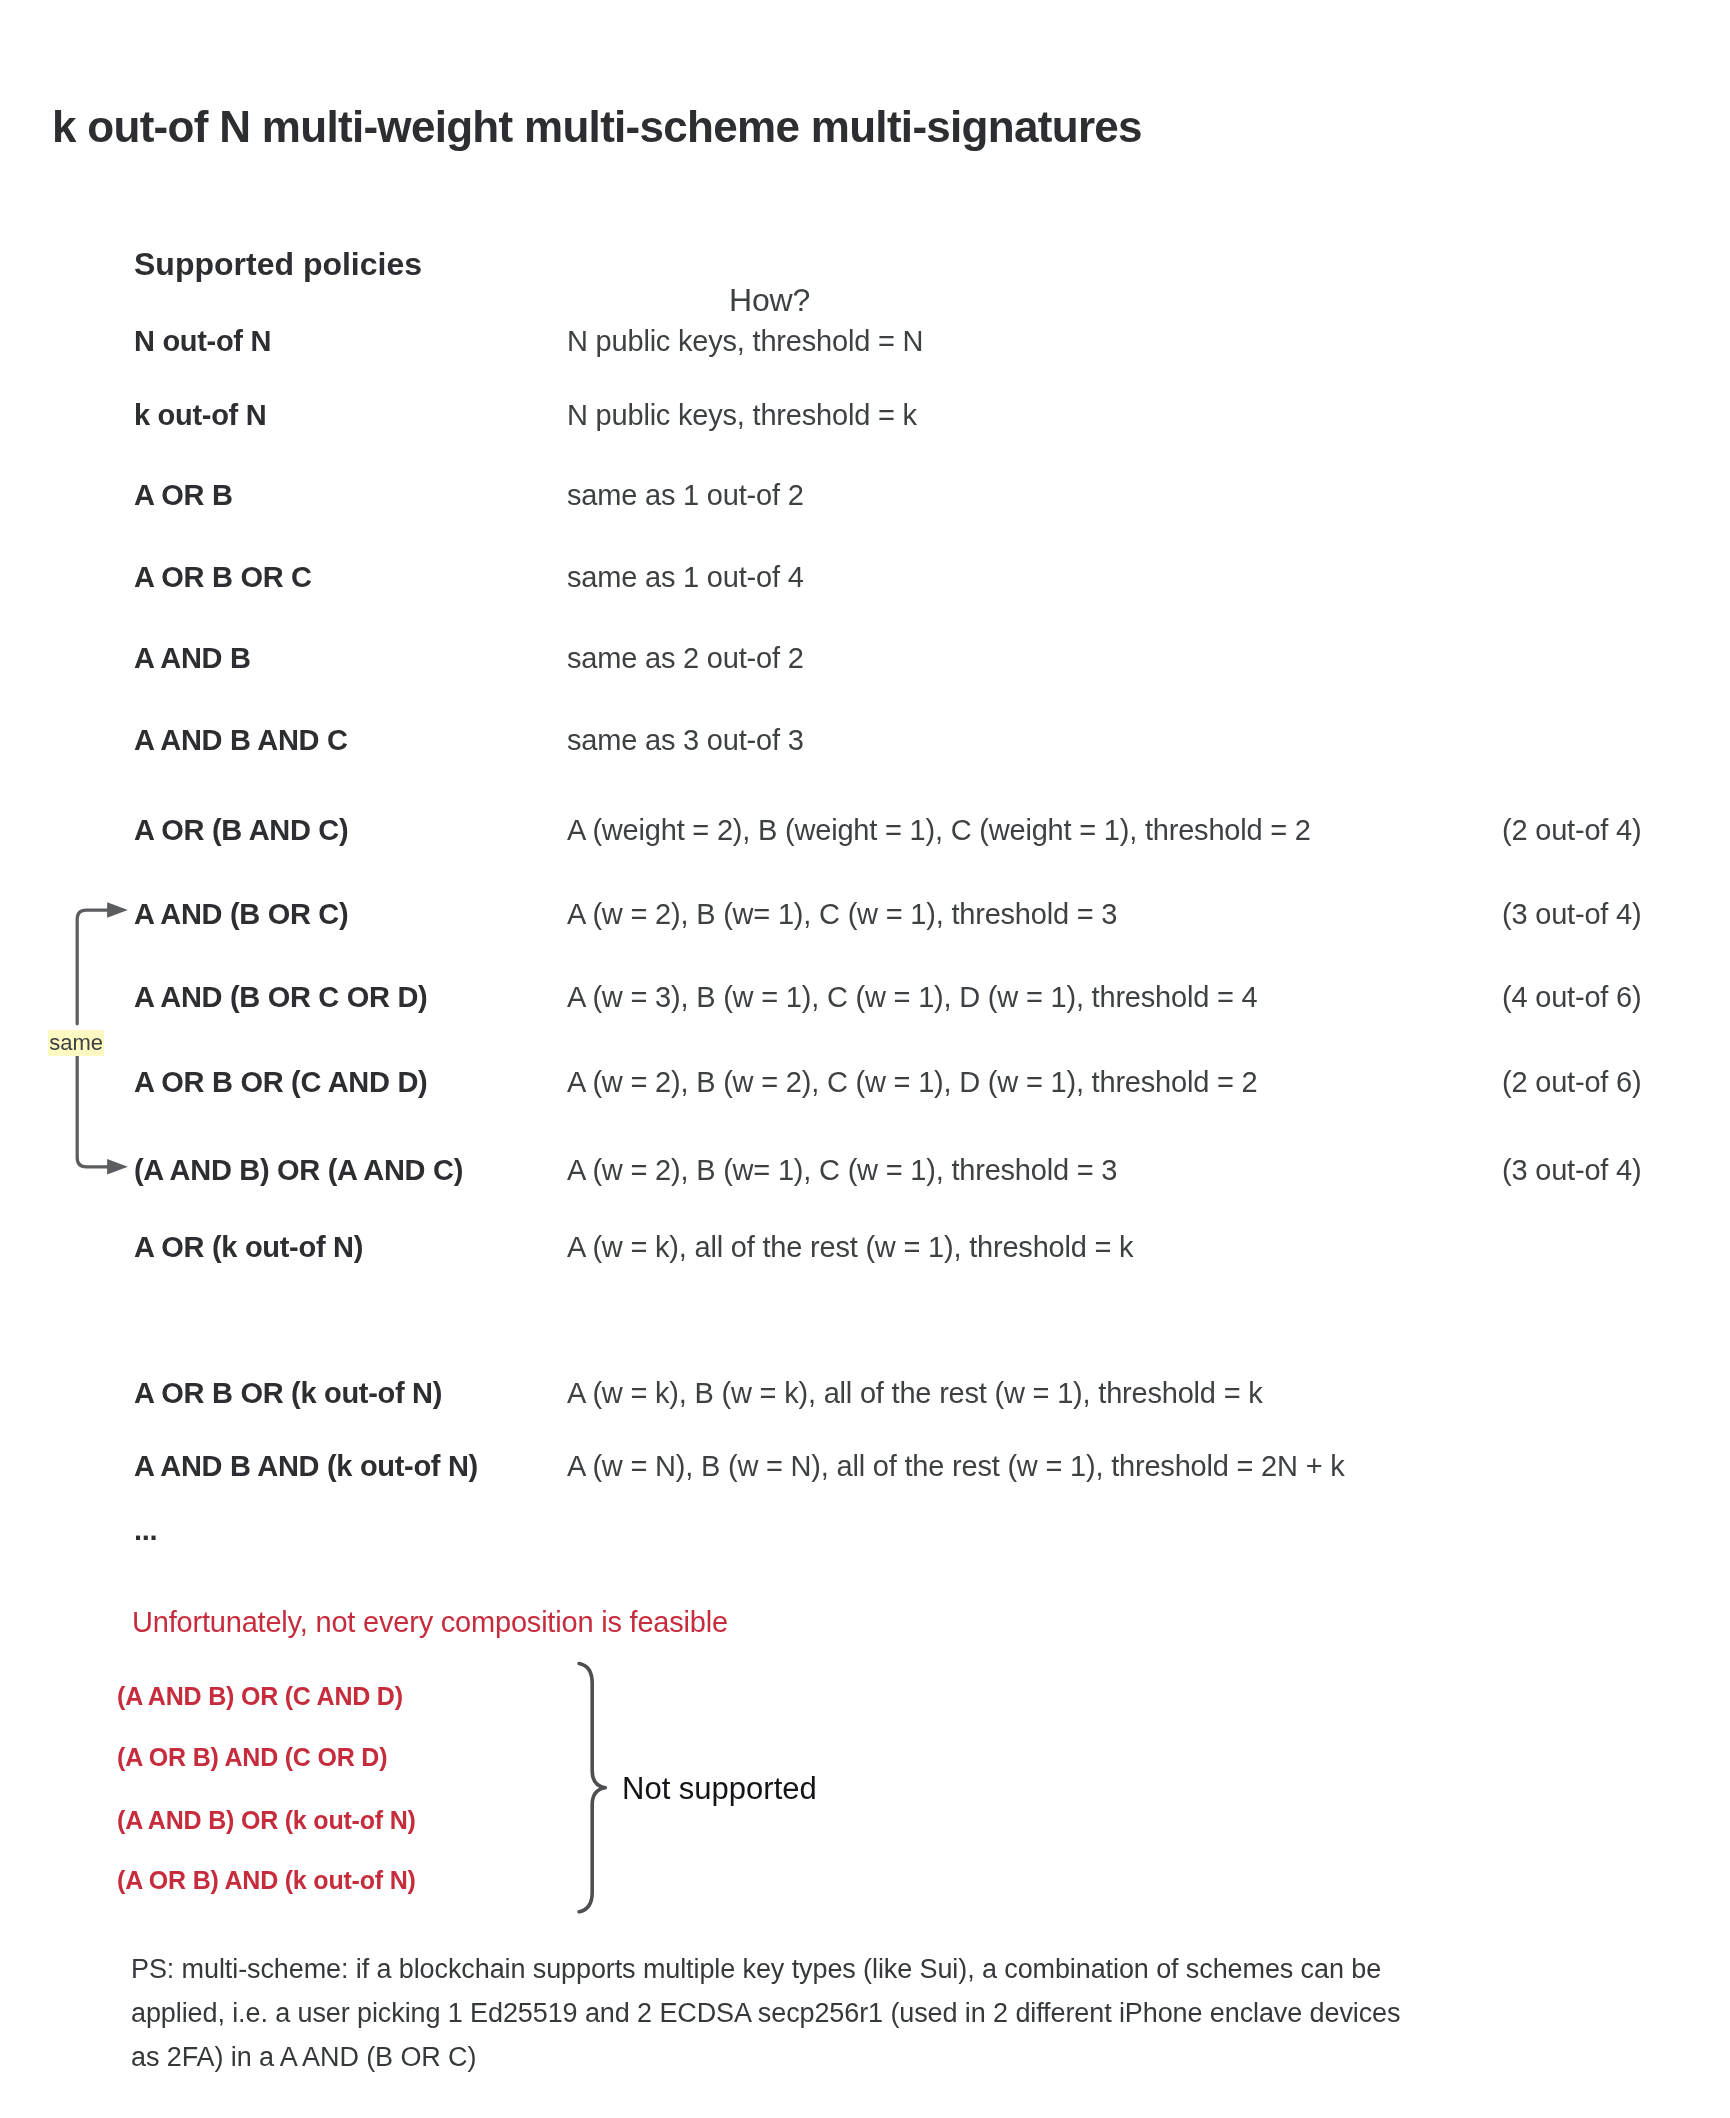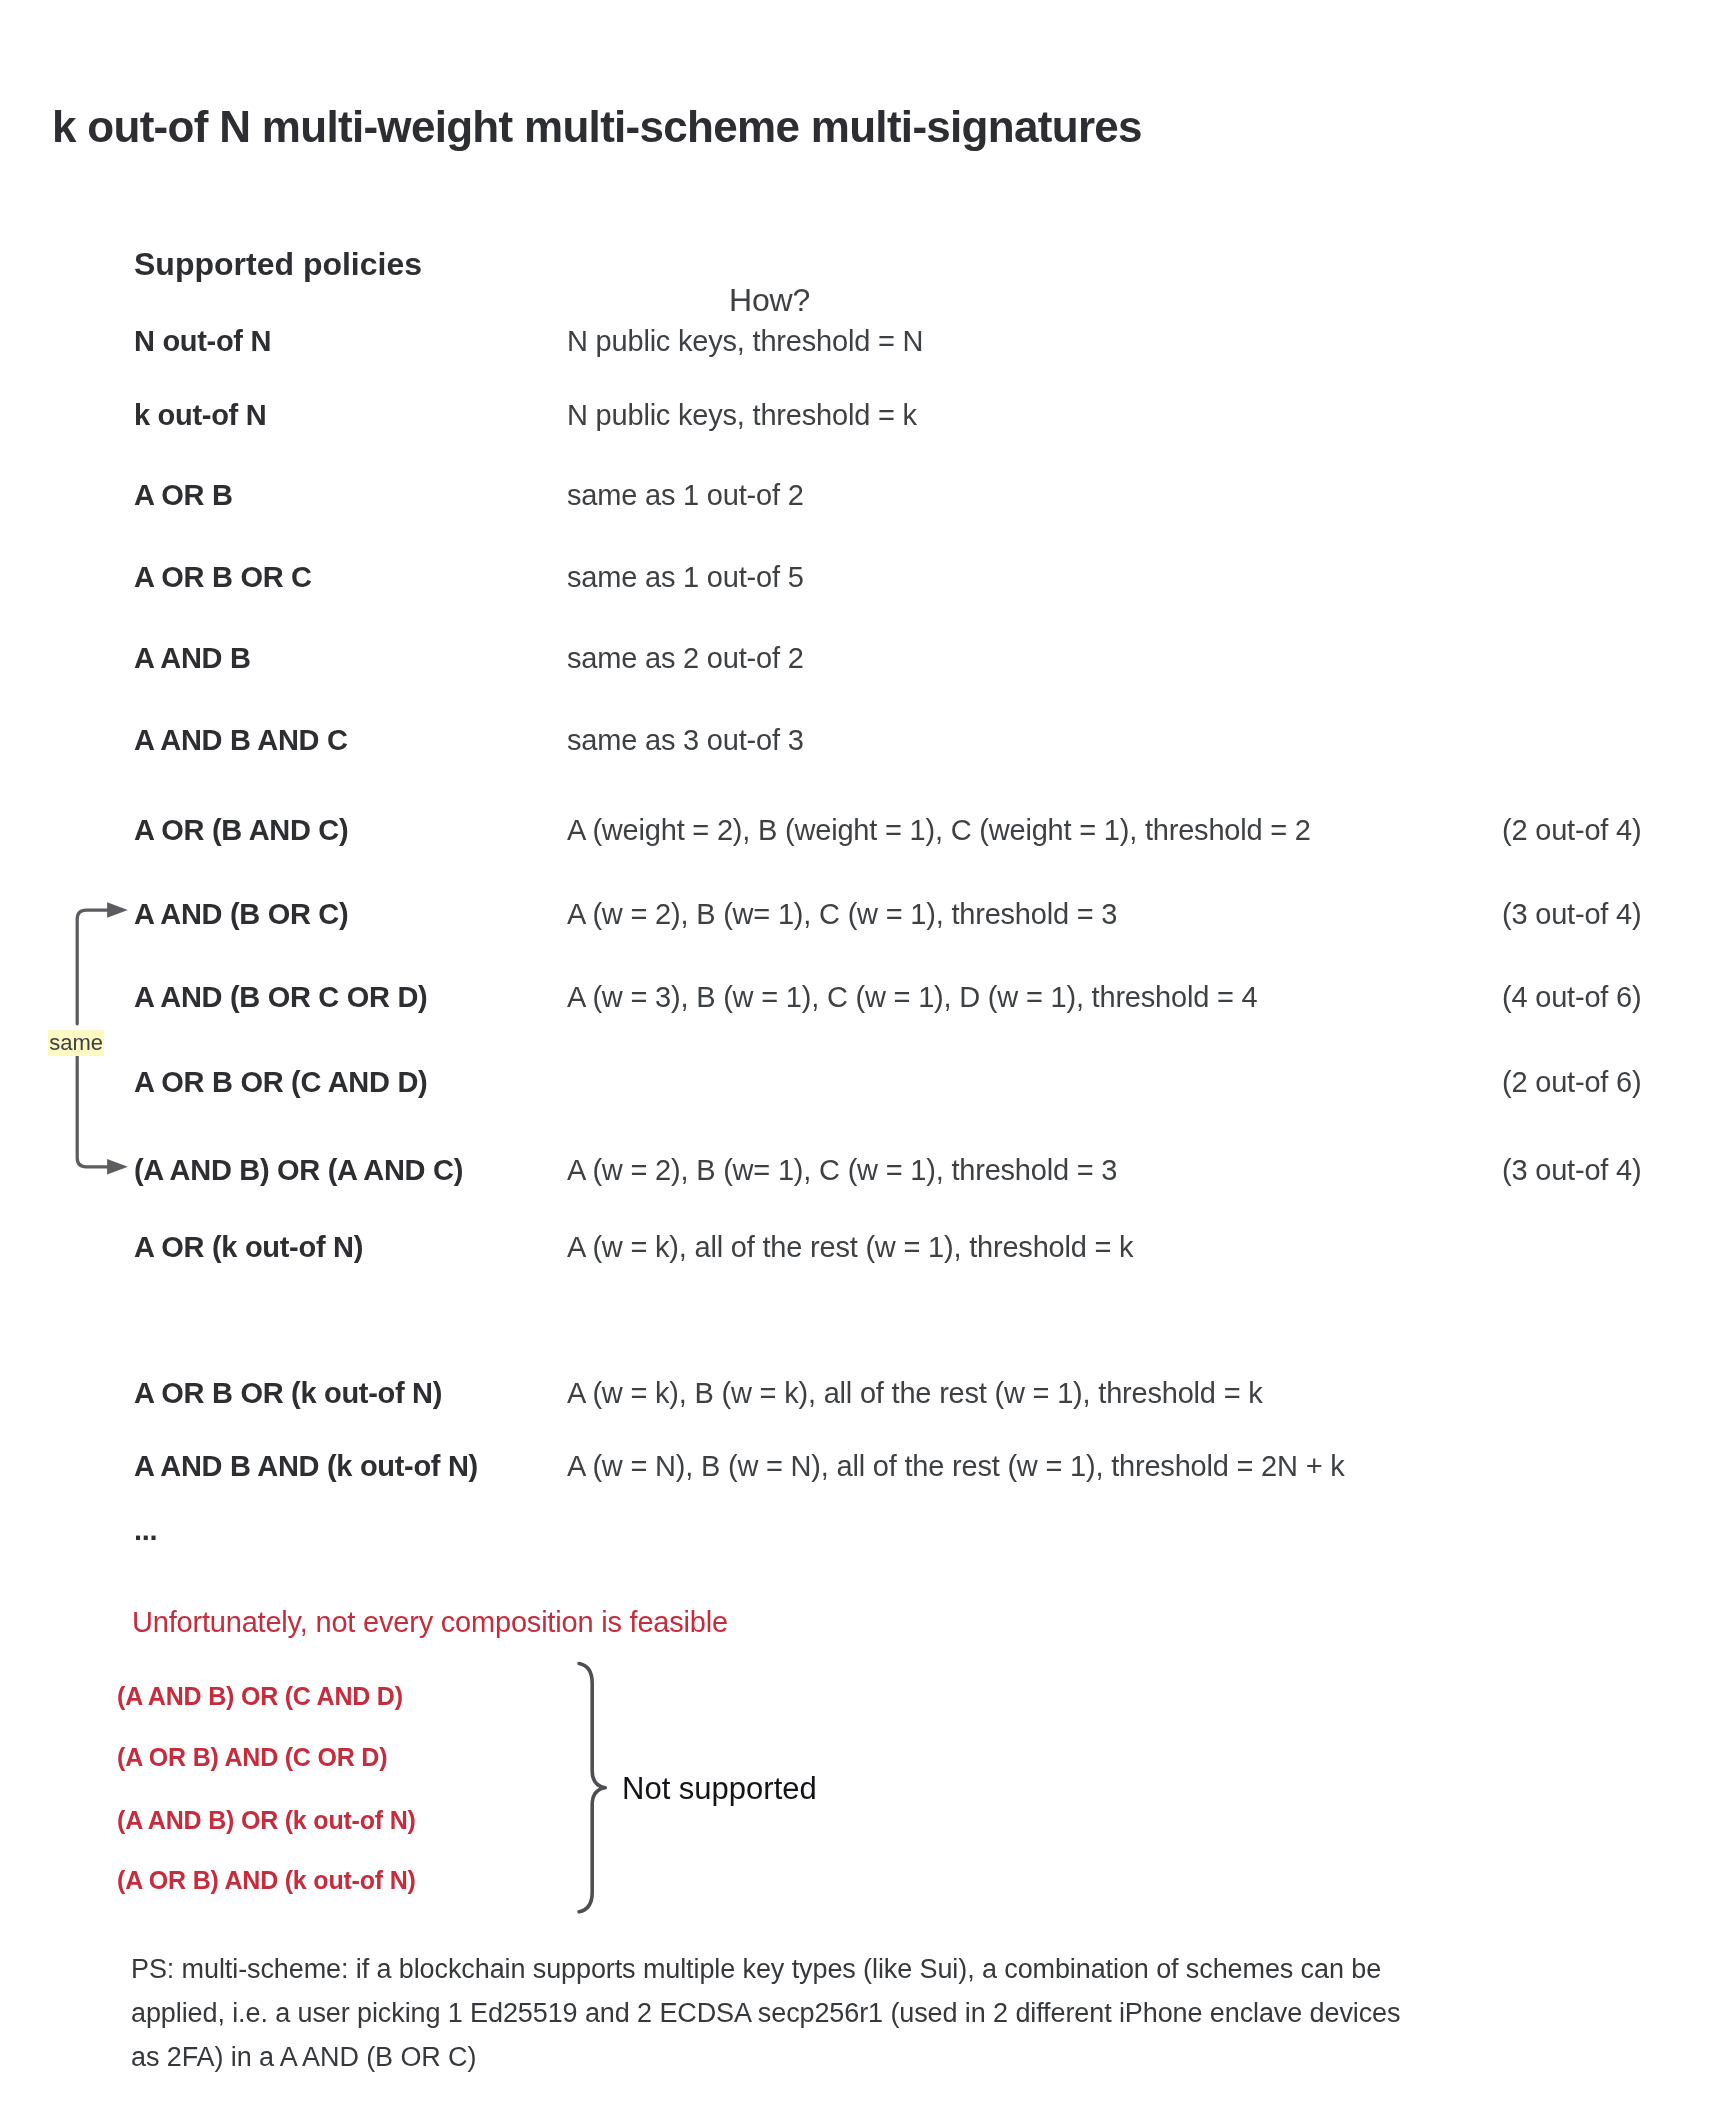--- a/index.html
+++ b/index.html
@@ -86,21 +86,21 @@
     <span class="how">N public keys, threshold = k</span>
     <span class="note"></span>
   </div>
   <div class="row" style="top:476px">
     <span class="policy">A OR B</span>
     <span class="how">same as 1 out-of 2</span>
     <span class="note"></span>
   </div>
   <div class="row" style="top:558px">
     <span class="policy">A OR B OR C</span>
-    <span class="how">same as 1 out-of 5</span>
+    <span class="how">same as 1 out-of 4</span>
     <span class="note"></span>
   </div>
   <div class="row" style="top:639px">
     <span class="policy">A AND B</span>
     <span class="how">same as 2 out-of 2</span>
     <span class="note"></span>
   </div>
   <div class="row" style="top:721px">
     <span class="policy">A AND B AND C</span>
     <span class="how">same as 3 out-of 3</span>
@@ -116,20 +116,21 @@
     <span class="how">A (w = 2), B (w= 1), C (w = 1), threshold = 3</span>
     <span class="note">(3 out-of 4)</span>
   </div>
   <div class="row" style="top:978px">
     <span class="policy">A AND (B OR C OR D)</span>
     <span class="how">A (w = 3), B (w = 1), C (w = 1), D (w = 1), threshold = 4</span>
     <span class="note">(4 out-of 6)</span>
   </div>
   <div class="row" style="top:1063px">
     <span class="policy">A OR B OR (C AND D)</span>
+    <span class="how">A (w = 2), B (w = 2), C (w = 1), D (w = 1), threshold = 2</span>
     <span class="note">(2 out-of 6)</span>
   </div>
   <div class="row" style="top:1151px">
     <span class="policy">(A AND B) OR (A AND C)</span>
     <span class="how">A (w = 2), B (w= 1), C (w = 1), threshold = 3</span>
     <span class="note">(3 out-of 4)</span>
   </div>
   <div class="row" style="top:1228px">
     <span class="policy">A OR (k out-of N)</span>
     <span class="how">A (w = k), all of the rest (w = 1), threshold = k</span>

